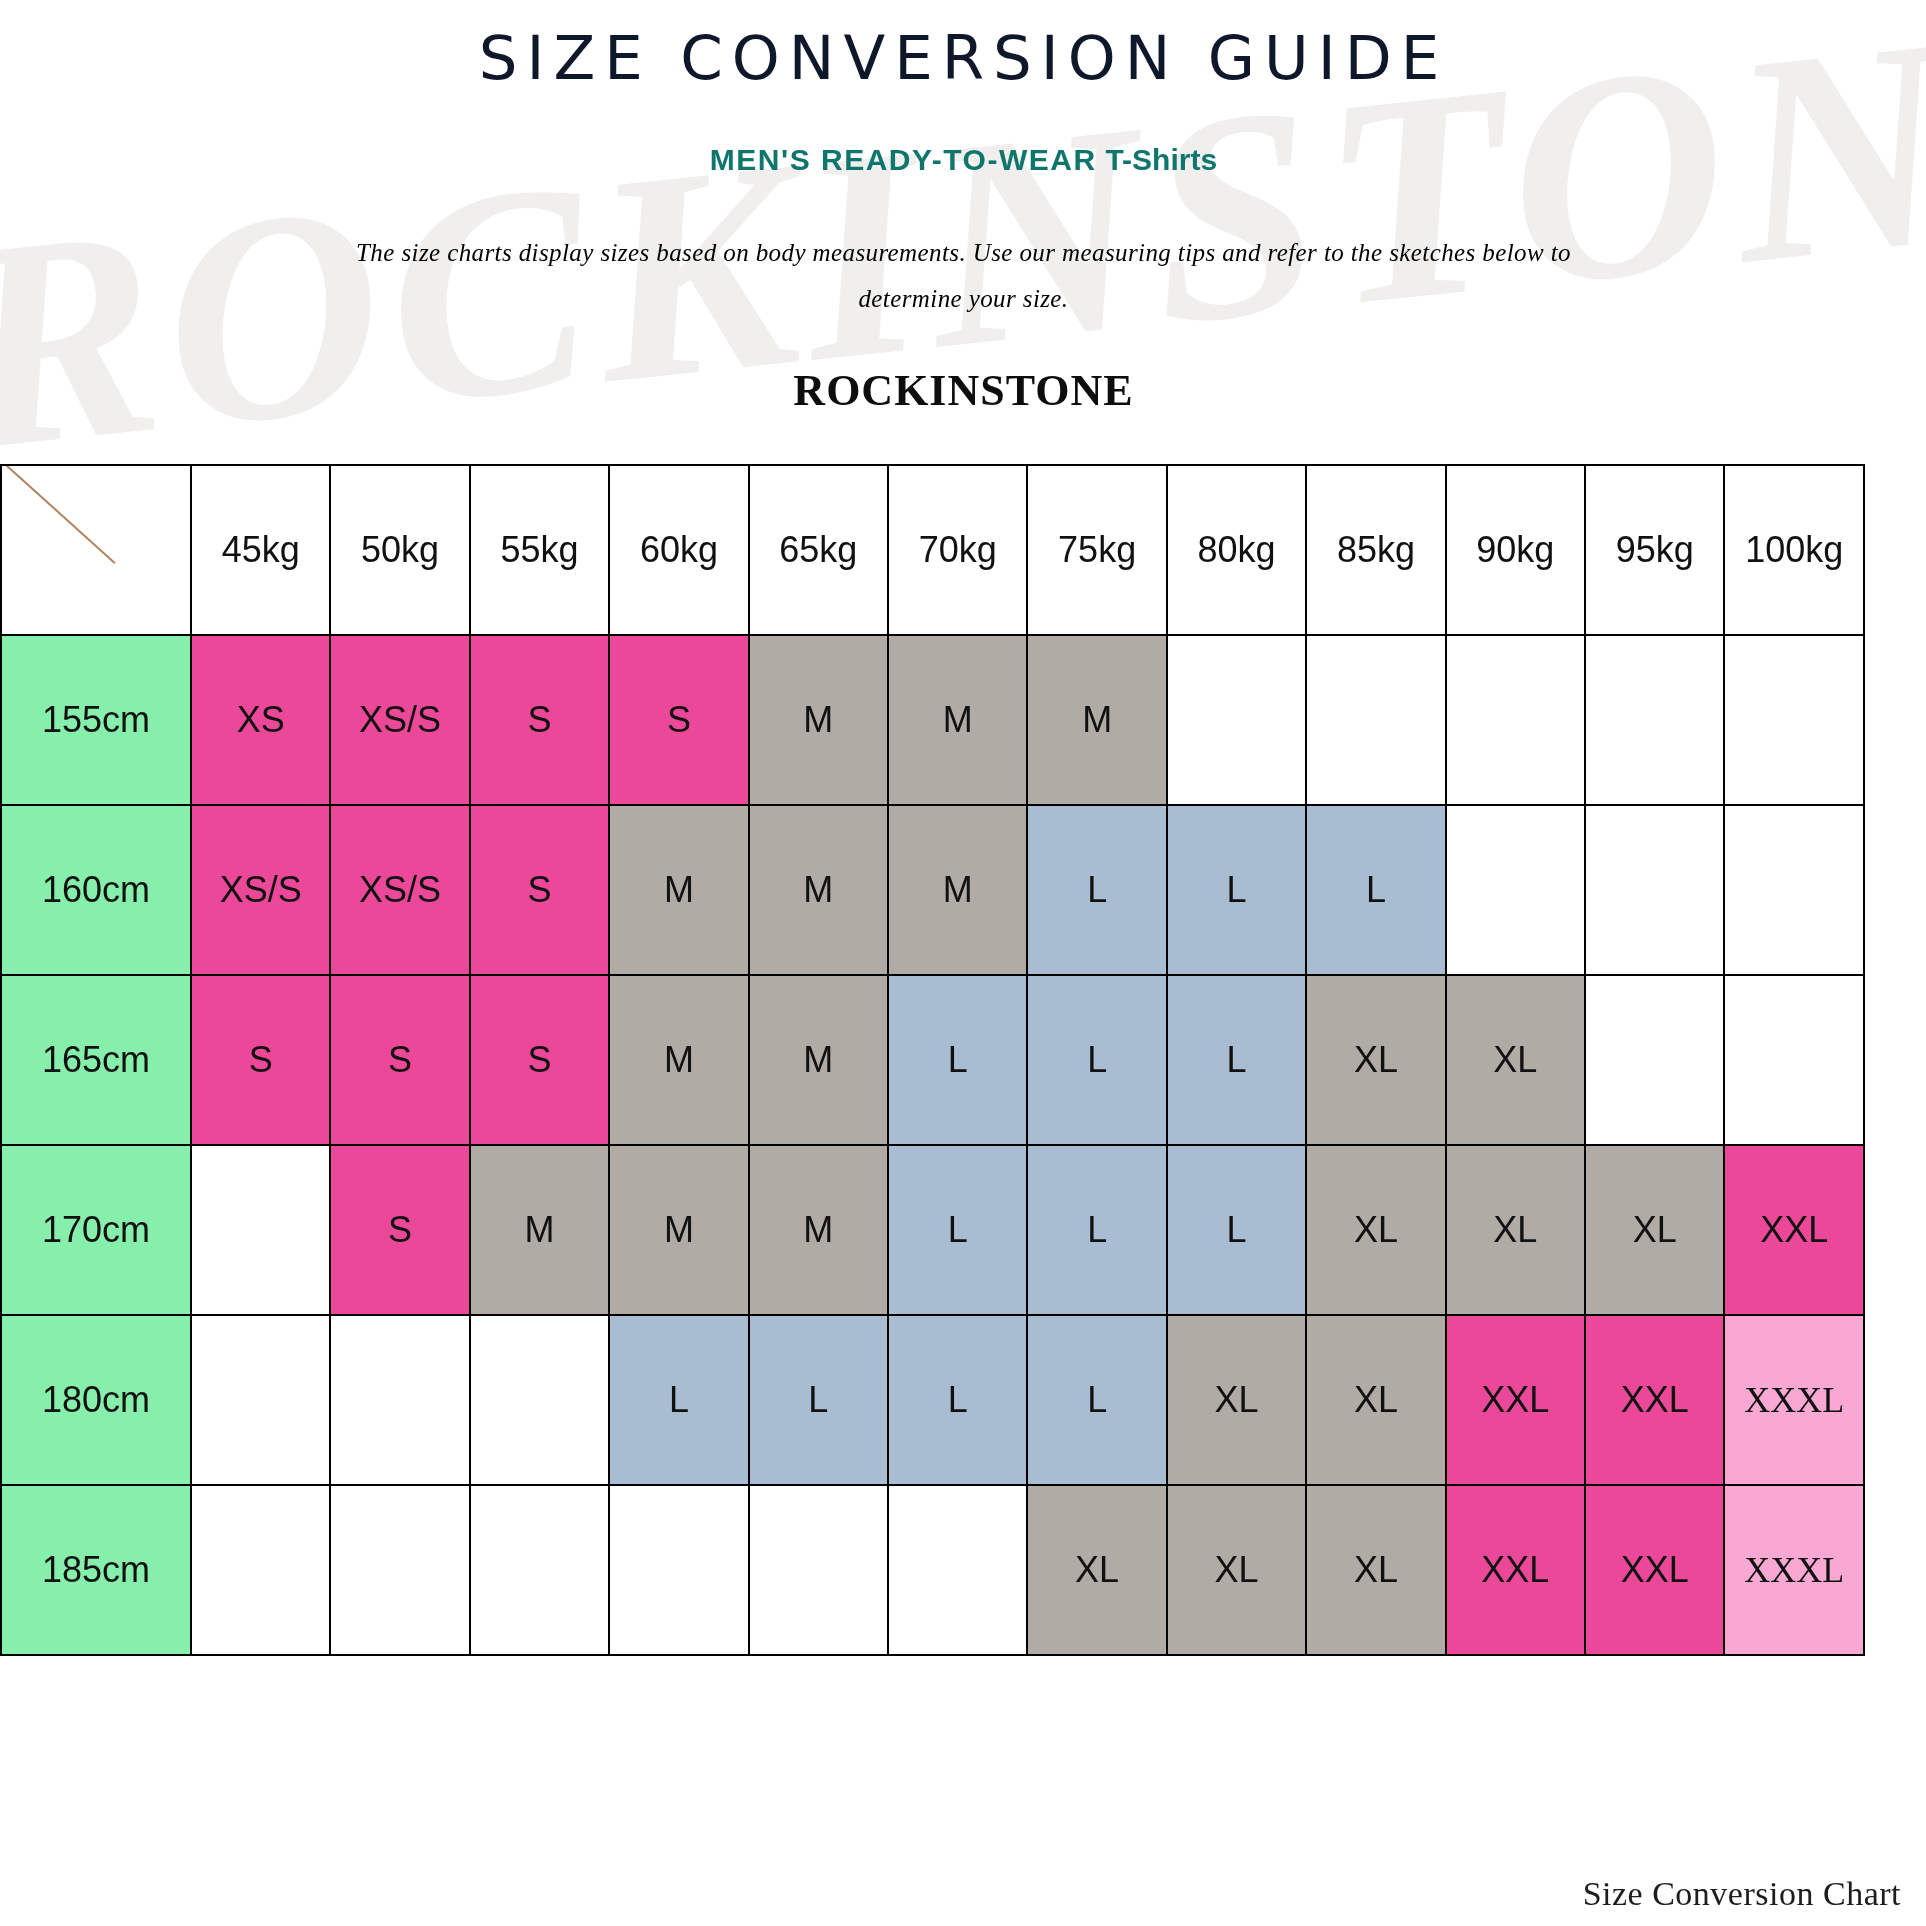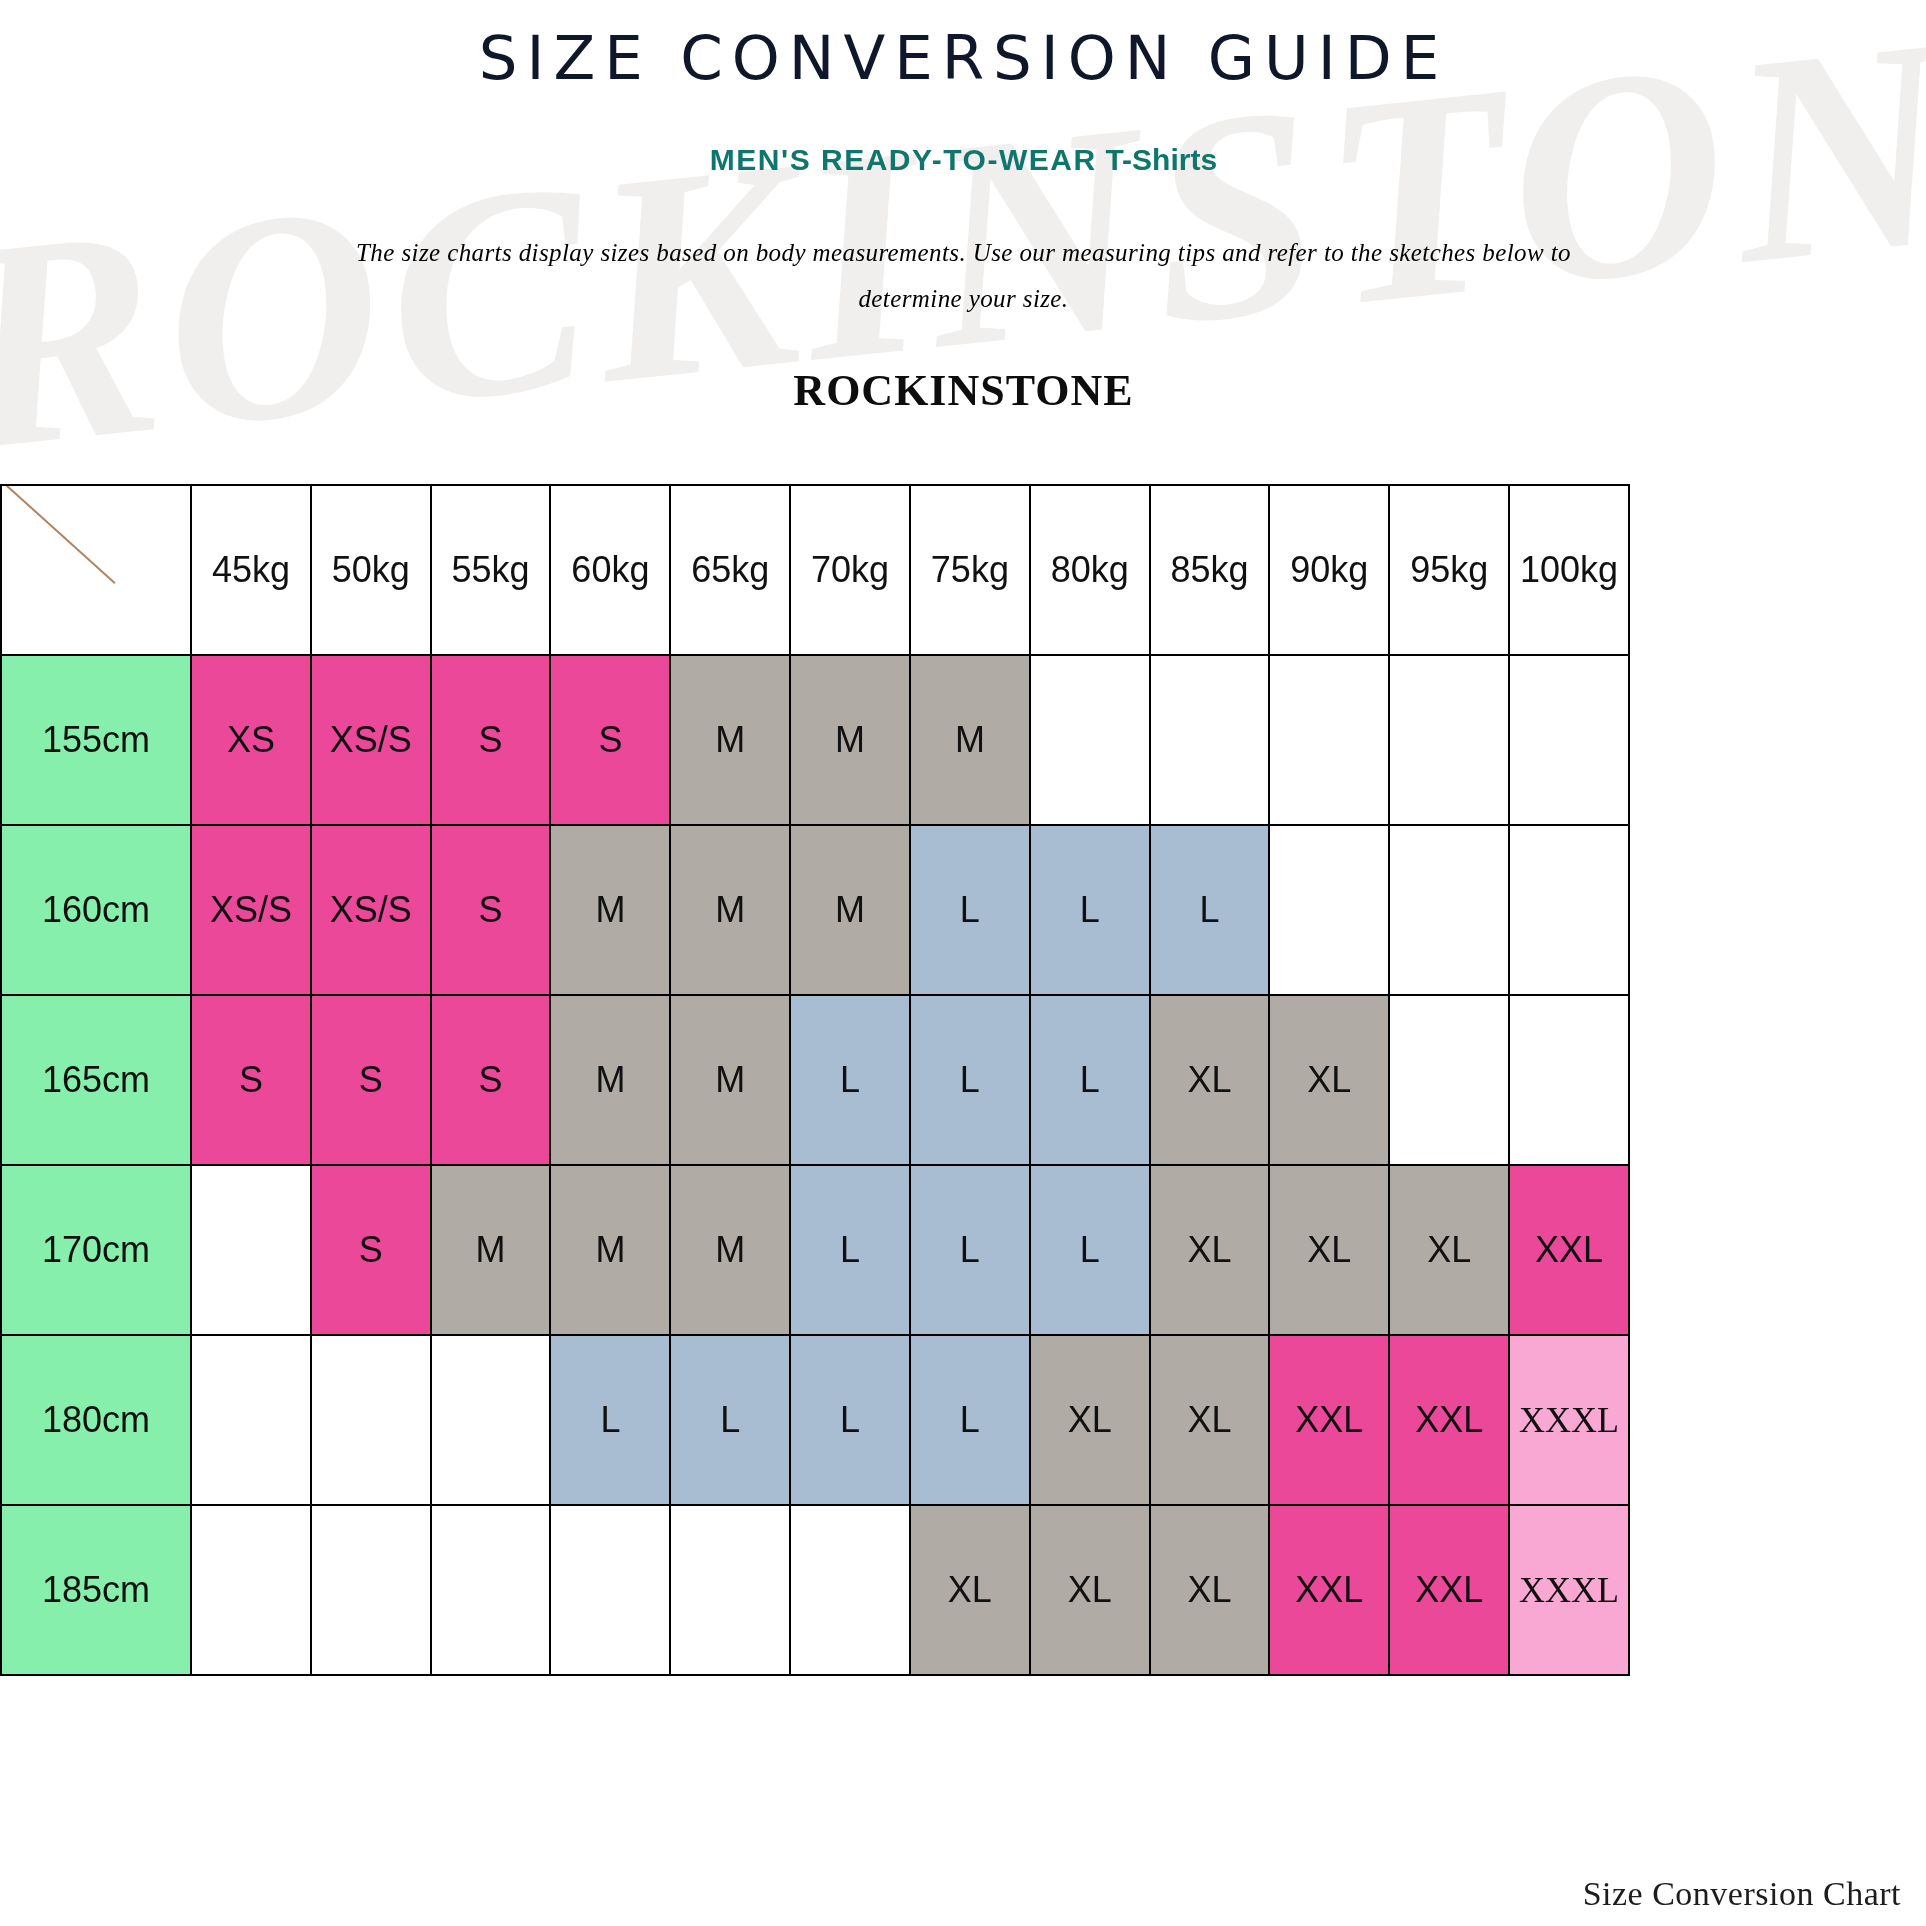--- a/index.html
+++ b/index.html
@@ -83,22 +83,22 @@
     font-family: "Liberation Serif", serif;
     font-weight: 700;
     font-size: 44px;
     letter-spacing: 1px;
     color: #0d0d0d;
   }
 
   
   table.size-table {
     border-collapse: collapse;
-    width: 1630px;
-    margin-top: 68px;
+    width: 1865px;
+    margin-top: 48px;
     table-layout: fixed;
   }
   table.size-table td {
     border: 2px solid #000;
     text-align: center;
     vertical-align: middle;
     font-size: 36px;
     color: #111;
     height: 168px;
     padding: 0;

